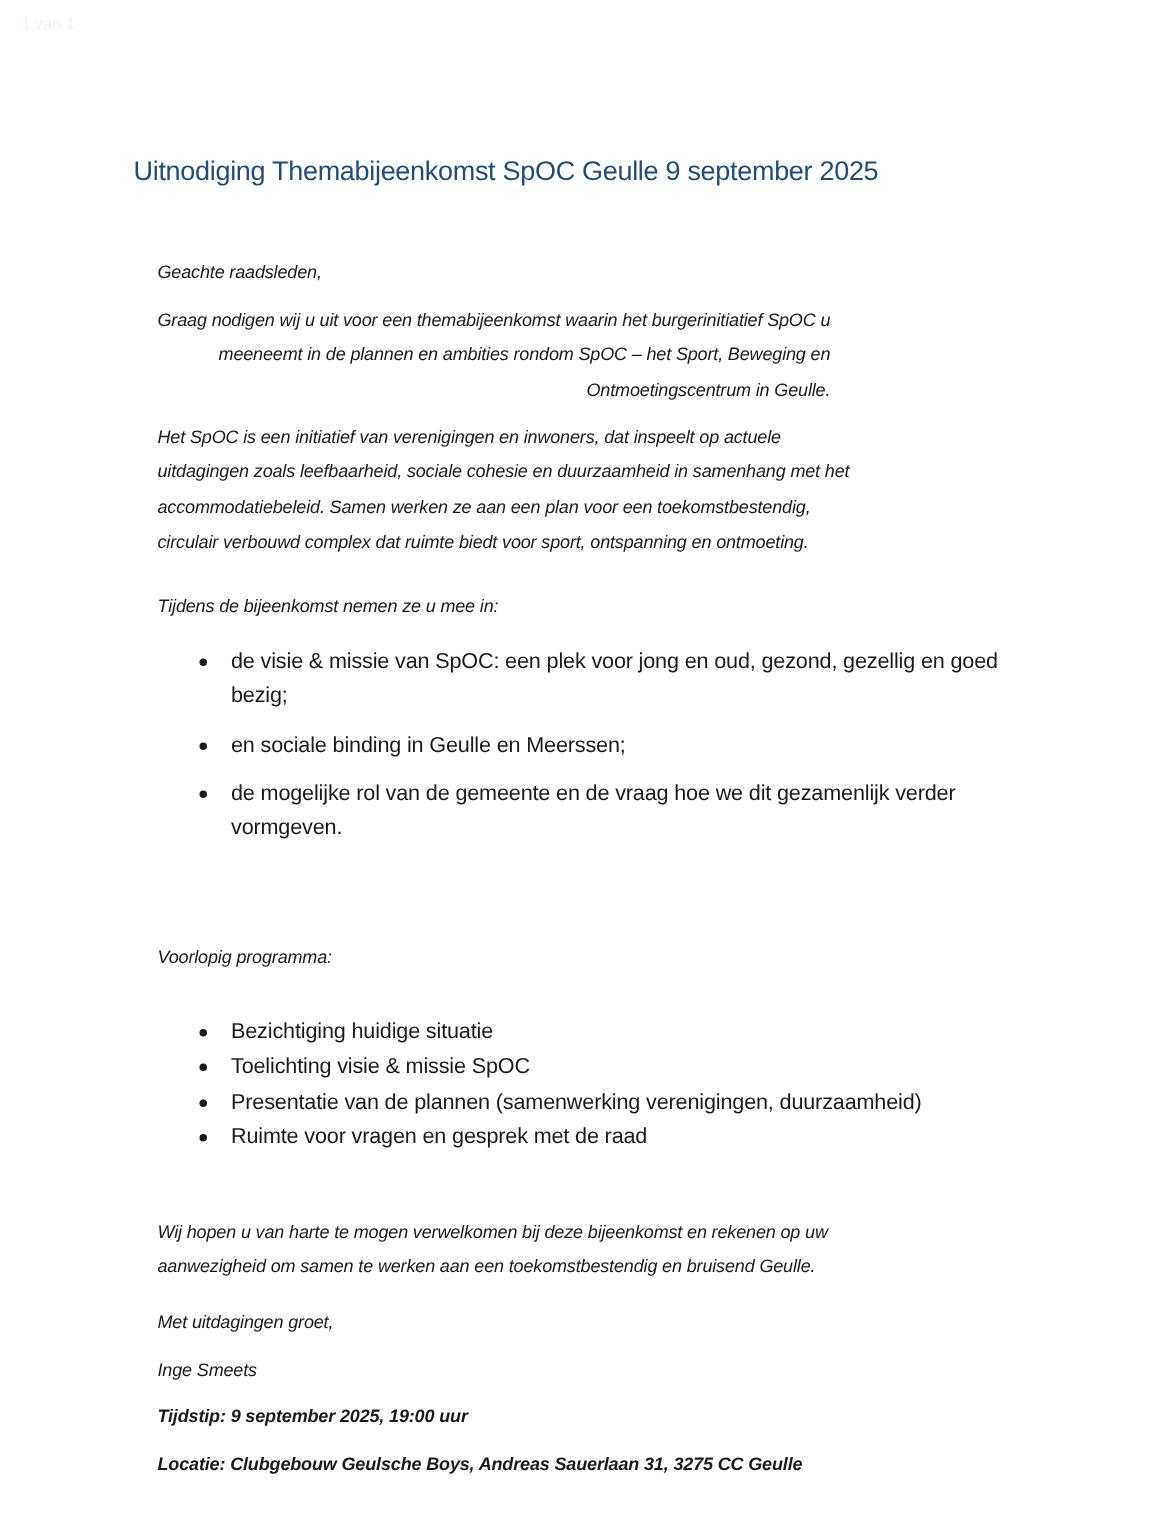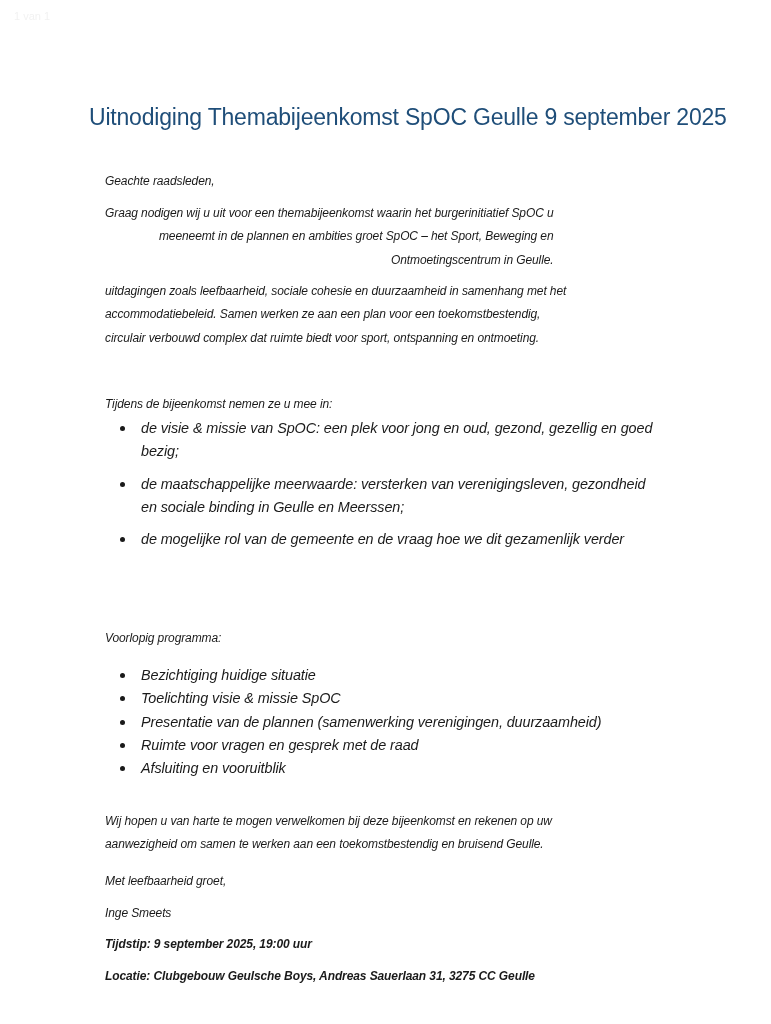--- a/index.html
+++ b/index.html
@@ -25,43 +25,42 @@
     .doc {
       position: absolute;
       left: 89px;
       top: 0;
       width: 610px;
     }
     .title {
       position: absolute;
       top: 104px;
       left: 0;
-      font-size: 23px;
+      font-size: 18px;
       color: #1f4e79;
       white-space: nowrap;
       letter-spacing: -0.2px;
     }
     .p {
       position: absolute;
       left: 16px;
       font-size: 12px;
       line-height: 23.3px;
       white-space: nowrap;
       letter-spacing: -0.1px;
       font-style: italic;
     }
     .p .line { display: block; }
     .bold { font-weight: bold; }
     .bullet-list {
       position: absolute;
       left: 0;
-      margin: 4px;
+      margin: 17px;
       padding: 0;
       list-style: none;
-      font-style: italic;
     }
     .bullet-item {
       position: relative;
       padding-left: 48px;
       font-size: 14.4px;
       line-height: 23.3px;
       white-space: nowrap;
       letter-spacing: -0.1px;
     }
     .bullet-item .line { display: block; }
@@ -81,46 +80,47 @@
 <div class="page-label">1 van 1</div>
 
 <div class="doc">
 
   <div class="title">Uitnodiging Themabijeenkomst SpOC Geulle 9 september 2025</div>
 
   <div class="p" style="top:170px;">Geachte raadsleden,</div>
 
   <div class="p" style="top:202px;text-align:right;">
     <span class="line">Graag nodigen wij u uit voor een themabijeenkomst waarin het burgerinitiatief SpOC u</span>
-    <span class="line">meeneemt in de plannen en ambities groet SpOC – het Sport, Beweging en</span>
+    <span class="line">meeneemt in de plannen en ambities rondom SpOC – het Sport, Beweging en</span>
     <span class="line">Ontmoetingscentrum in Geulle.</span>
   </div>
 
   <div class="p" style="top:280px;">
+    <span class="line">Het SpOC is een initiatief van verenigingen en inwoners, dat inspeelt op actuele</span>
     <span class="line">uitdagingen zoals leefbaarheid, sociale cohesie en duurzaamheid in samenhang met het</span>
     <span class="line">accommodatiebeleid. Samen werken ze aan een plan voor een toekomstbestendig,</span>
     <span class="line">circulair verbouwd complex dat ruimte biedt voor sport, ontspanning en ontmoeting.</span>
   </div>
 
   <div class="p" style="top:381px;margin-top:12px;">Tijdens de bijeenkomst nemen ze u mee in:</div>
 
   <ul class="bullet-list" style="top:413px;">
     <li class="bullet-item" style="margin-bottom:9px;">
       <span class="bullet-dot"></span>
       <span class="line">de visie &amp; missie van SpOC: een plek voor jong en oud, gezond, gezellig en goed</span>
       <span class="line">bezig;</span>
     </li>
     <li class="bullet-item" style="margin-bottom:9px;">
       <span class="bullet-dot"></span>
-      <span class="line">de maatschappelijke meerwaarde: versterken van verenigingsleven, gezondheid</span>
       <span class="line">en sociale binding in Geulle en Meerssen;</span>
     </li>
     <li class="bullet-item">
       <span class="bullet-dot"></span>
       <span class="line">de mogelijke rol van de gemeente en de vraag hoe we dit gezamenlijk verder</span>
+      <span class="line">vormgeven.</span>
     </li>
   </ul>
 
   <div class="p" style="top:627px;">Voorlopig programma:</div>
 
   <ul class="bullet-list" style="top:660px;">
     <li class="bullet-item">
       <span class="bullet-dot"></span>
       <span class="line">Bezichtiging huidige situatie</span>
     </li>
@@ -129,32 +129,28 @@
       <span class="line">Toelichting visie &amp; missie SpOC</span>
     </li>
     <li class="bullet-item">
       <span class="bullet-dot"></span>
       <span class="line">Presentatie van de plannen (samenwerking verenigingen, duurzaamheid)</span>
     </li>
     <li class="bullet-item">
       <span class="bullet-dot"></span>
       <span class="line">Ruimte voor vragen en gesprek met de raad</span>
     </li>
-    <li class="bullet-item">
-      <span class="bullet-dot"></span>
-      <span class="line">Afsluiting en vooruitblik</span>
-    </li>
   </ul>
 
   <div class="p" style="top:810px;">
     <span class="line">Wij hopen u van harte te mogen verwelkomen bij deze bijeenkomst en rekenen op uw</span>
     <span class="line">aanwezigheid om samen te werken aan een toekomstbestendig en bruisend Geulle.</span>
   </div>
 
-  <div class="p" style="top:870px;">Met leefbaarheid groet,</div>
+  <div class="p" style="top:870px;">Met uitdagingen groet,</div>
 
   <div class="p" style="top:902px;">Inge Smeets</div>
 
   <div class="p bold" style="top:933px;text-align:right;">Tijdstip: 9 september 2025, 19:00 uur</div>
 
   <div class="p bold" style="top:965px;">Locatie: Clubgebouw Geulsche Boys, Andreas Sauerlaan 31, 3275 CC Geulle</div>
 
 </div>
 
 </body></html>

